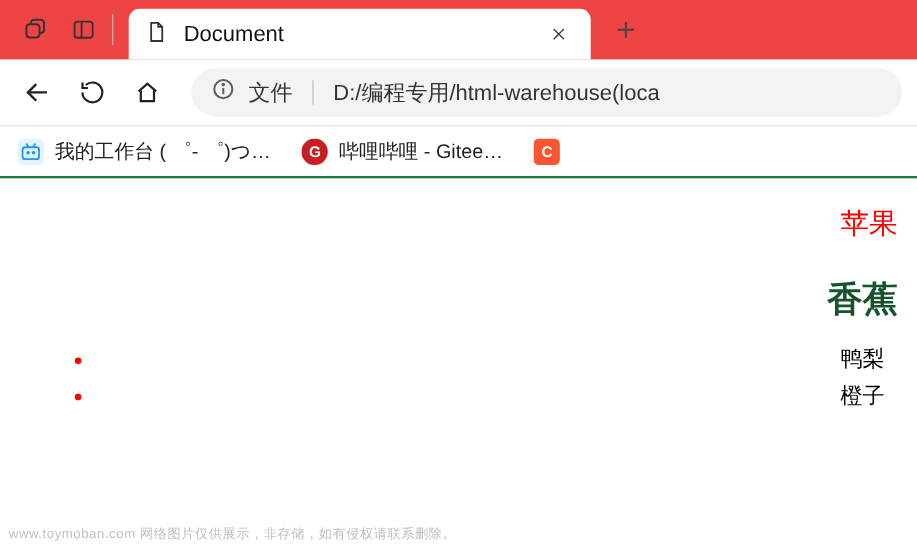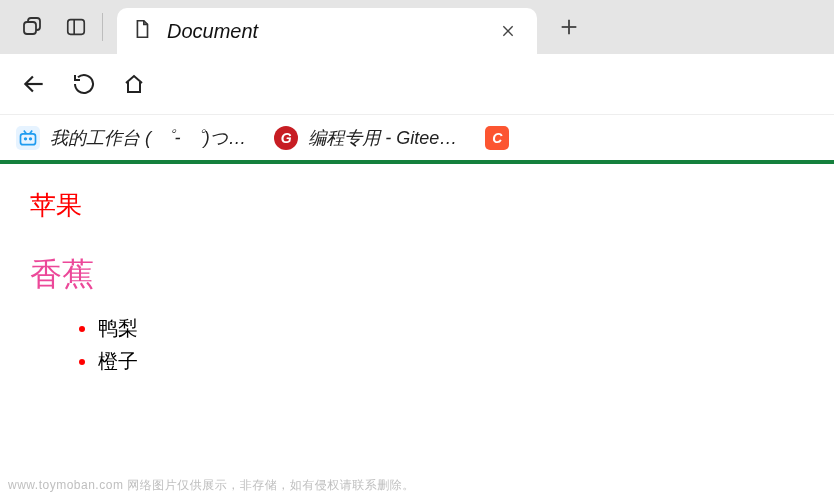--- a/index.html
+++ b/index.html
@@ -8,23 +8,22 @@
     font-family: "Microsoft YaHei", "PingFang SC", sans-serif;
     font-size: 16px;
     background: #fff;
     color: #000;
     width: 834px;
     height: 502px;
     overflow: hidden;
     position: relative;
   }
   .chrome {
-    background: #e5e5e5;
-    border-bottom: 4px solid #15803d;
-    font-style: italic;
+    background: #ef4444;
+    border-bottom: 2px solid #15803d;
   }
   .tabstrip {
     display: flex;
     align-items: center;
     height: 54px;
     padding-left: 10px;
     gap: 0;
   }
   .strip-btn {
     width: 44px;
@@ -116,31 +115,32 @@
   .bm-ico {
     width: 24px; height: 24px; border-radius: 5px;
     display: flex; align-items: center; justify-content: center;
     font-size: 14px; font-weight: 700; color: #fff; flex: 0 0 auto;
   }
   .bm-bili { background: #e6f3ff; }
   .bm-gitee { background: #c71d23; }
   .bm-csdn { background: #fc5531; }
 
   .page {
-    padding: 16px 30px;
+    padding: 16px 18px;
+    text-align: right;
   }
   .p1 {
     color: #f00;
     font-size: 26px;
     margin: 8px 0 18px 0;
   }
   .h2 {
-    color: #ec4899;
+    color: #14532d;
     font-size: 32px;
-    font-weight: 400;
+    font-weight: 700;
     margin: 30px 0 18px 0;
   }
   ul.fruits {
     margin: 16px 0 0 0;
     padding-left: 56px;
   }
   ul.fruits li {
     color: #000000;
     font-size: 20px;
     margin: 6px 12px;
@@ -210,38 +210,50 @@
         <path d="M3 12a9 9 0 1 0 3-6.7"></path>
         <polyline points="3 3 3 8 8 8"></polyline>
       </svg>
     </div>
     <div class="tb-btn">
       <svg width="24" height="24" viewBox="0 0 24 24" fill="none" stroke="currentColor" stroke-width="2">
         <path d="M4 11l8-7 8 7"></path>
         <path d="M6 10v10h12V10"></path>
       </svg>
     </div>
+    <div class="addr">
+      <span>
+        <svg width="22" height="22" viewBox="0 0 24 24" fill="none" stroke="#5f5f5f" stroke-width="2">
+          <circle cx="12" cy="12" r="9"></circle>
+          <line x1="12" y1="11" x2="12" y2="17"></line>
+          <circle cx="12" cy="7.5" r="0.8" fill="#5f5f5f"></circle>
+        </svg>
+      </span>
+      <span>文件</span>
+      <span class="addr-sep"></span>
+      <span class="addr-url">D:/编程专用/html-warehouse(loca</span>
+    </div>
   </div>
 
   <div class="bookmarks">
     <div class="bm">
       <span class="bm-ico bm-bili">
         <svg width="20" height="20" viewBox="0 0 24 24" fill="none" stroke="#1e9bf0" stroke-width="2">
           <rect x="3" y="7" width="18" height="13" rx="3"></rect>
           <line x1="7" y1="3" x2="10" y2="7"></line>
           <line x1="17" y1="3" x2="14" y2="7"></line>
           <circle cx="9" cy="13" r="1" fill="#1e9bf0"></circle>
           <circle cx="15" cy="13" r="1" fill="#1e9bf0"></circle>
         </svg>
       </span>
       <span>我的工作台 ( ゜- ゜)つ…</span>
     </div>
     <div class="bm">
       <span class="bm-ico bm-gitee" style="border-radius:50%">G</span>
-      <span>编程专用 - Gitee…</span>
+      <span>哔哩哔哩 - Gitee…</span>
     </div>
     <div class="bm">
       <span class="bm-ico bm-csdn">C</span>
     </div>
   </div>
 </div>
 
 <div class="page">
   <div class="p1">苹果</div>
   <div class="h2">香蕉</div>

